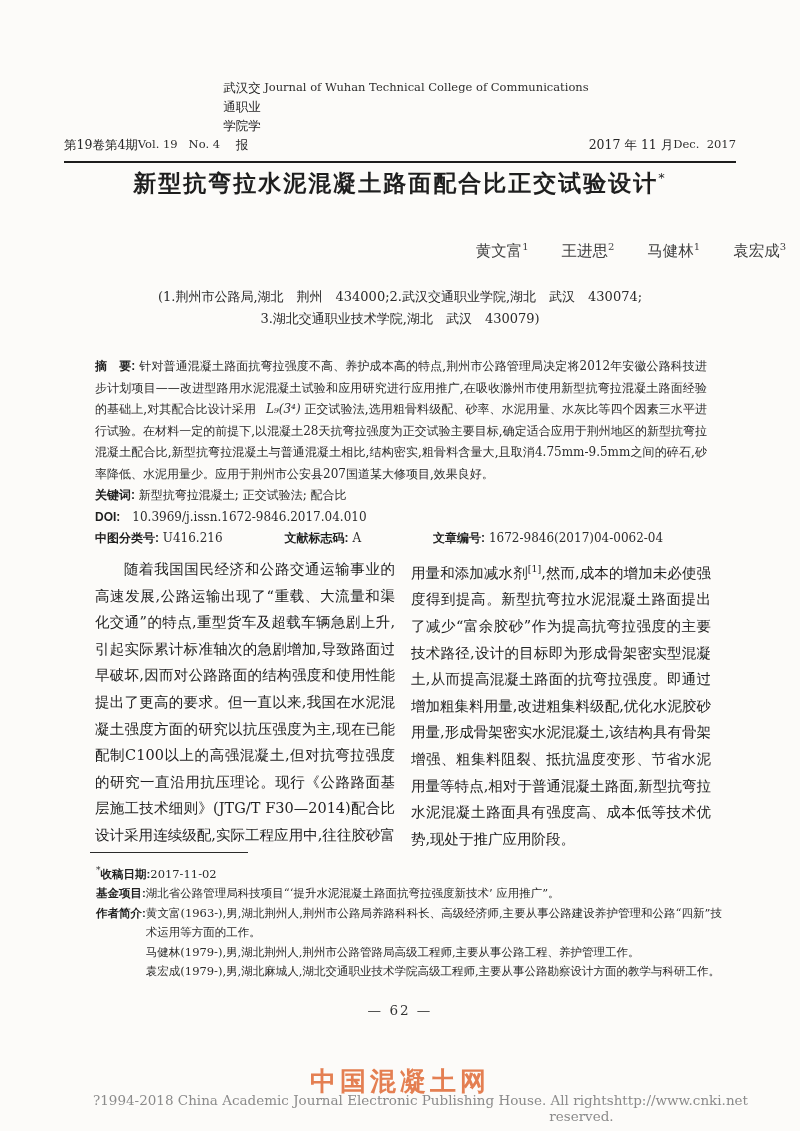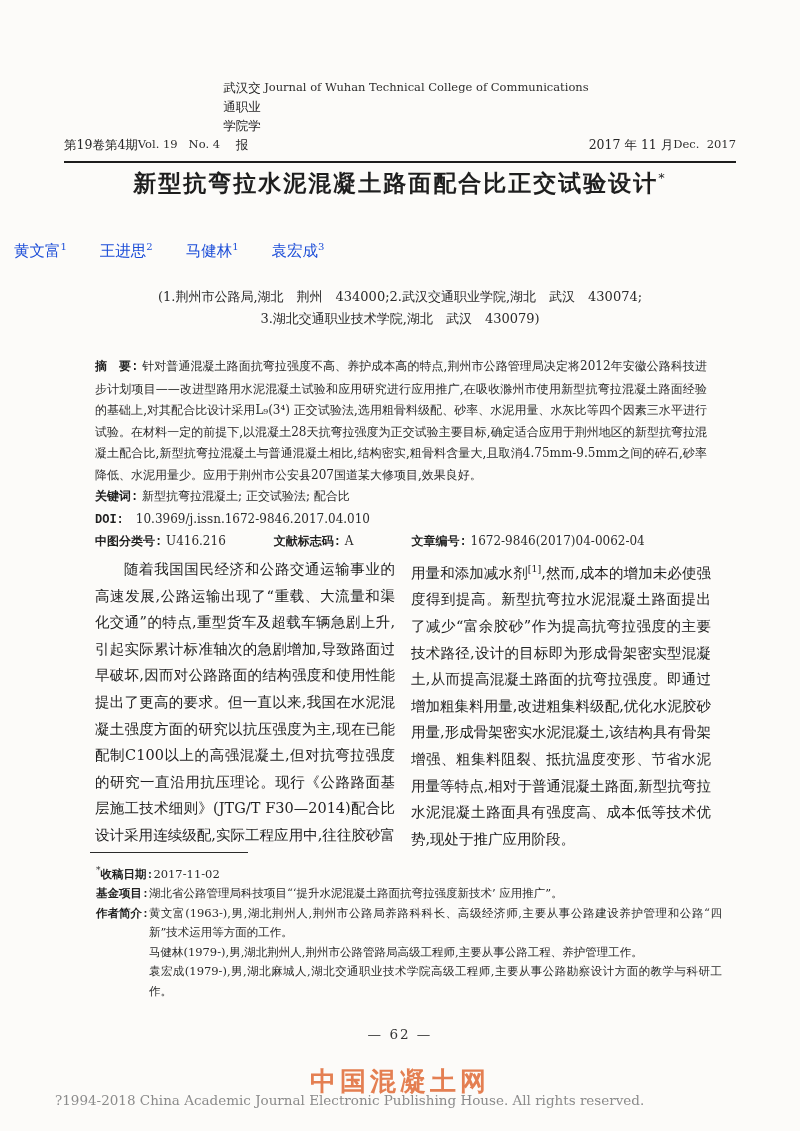--- a/index.html
+++ b/index.html
@@ -28,41 +28,41 @@
   
   .title{
     position:absolute;top:168px;left:0;right:0;
     text-align:center;
     font-family:"DejaVu Sans","Liberation Sans",sans-serif;
     font-weight:700;font-size:23px;letter-spacing:2px;color:#1e1e1e;
   }
   .title sup{font-size:13px;font-weight:400;}
   .authors{
     position:absolute;top:241px;left:0;right:0;
-    text-align:left;font-size:15.5px;color:#1d4ed8;
+    text-align:right;font-size:15.5px;color:#404040;
   }
   .authors .author{margin:0 14px;}
   .authors sup{font-size:10px;}
   .affils{
     position:absolute;top:286px;left:0;right:0;
     text-align:center;font-size:13px;line-height:22px;color:#2a2a2a;
   }
   
   .meta{
     position:absolute;top:356px;left:95px;width:612px;
     font-size:12px;line-height:21.5px;color:#2b2b2b;
     text-align:justify;
   }
   .lbl{
-    font-family:Liberation Mono, monospace;
+    font-family:Liberation Sans, sans-serif;
     font-weight:700;color:#1f1f1f;
   }
-  .meta .formula{font-family:"DejaVu Serif",serif;}
+  .meta .formula{font-style:italic;font-family:"DejaVu Serif",serif;padding-left:10px;}
   .meta .kw,.meta .doi{text-align:left;}
-  .meta-row{display:flex;text-align:left;}
+  .meta-row{display:flex;text-align:left;gap:14px;}
   .meta-row .grp2{margin-left:48px;}
   .meta-row .grp3{margin-left:58px;}
   
   .body-cols{
     position:absolute;top:556px;left:95px;width:616px;height:290px;
     display:flex;gap:16px;overflow:hidden;
     font-size:14.5px;line-height:26.6px;text-align:justify;color:#222;
   }
   .body-cols .col{flex:1;}
   .body-cols p{margin:0;}
@@ -78,21 +78,21 @@
     font-size:11.5px;line-height:19.5px;color:#2b2b2b;
     text-align:justify;
   }
   .footnotes sup{font-size:9px;}
   .fn-bio{display:flex;}
   .fn-bio .bio-label{flex:0 0 auto;}
   .fn-bio .entries{flex:1;}
   
   .pagenum{
     position:absolute;top:1002px;left:0;right:0;
-    text-align:center;font-size:13.5px;color:#333;letter-spacing:2px;margin-top:24px;
+    text-align:center;font-size:13.5px;color:#333;letter-spacing:2px;
   }
   .watermark{
     position:absolute;top:1064px;left:0;right:0;
     text-align:center;
     font-family:"DejaVu Sans","Liberation Sans",sans-serif;
     font-size:26px;font-weight:600;letter-spacing:4px;
     opacity:.85;z-index:2;
   }
   .copyright{
     position:absolute;top:1092px;left:55px;right:52px;
@@ -167,15 +167,16 @@
         <div>袁宏成(1979-),男,湖北麻城人,湖北交通职业技术学院高级工程师,主要从事公路勘察设计方面的教学与科研工作。</div>
       </span>
     </div>
   </div>
 
   <div class="pagenum">— 62 —</div>
 
   <div class="watermark" style="color: rgb(224, 106, 53);">中国混凝土网</div>
   <div class="copyright">
     <span>?1994-2018 China Academic Journal Electronic Publishing House. All rights reserved.</span>
+    <span>http://www.cnki.net</span>
   </div>
 
 </div>
 
 </body></html>

